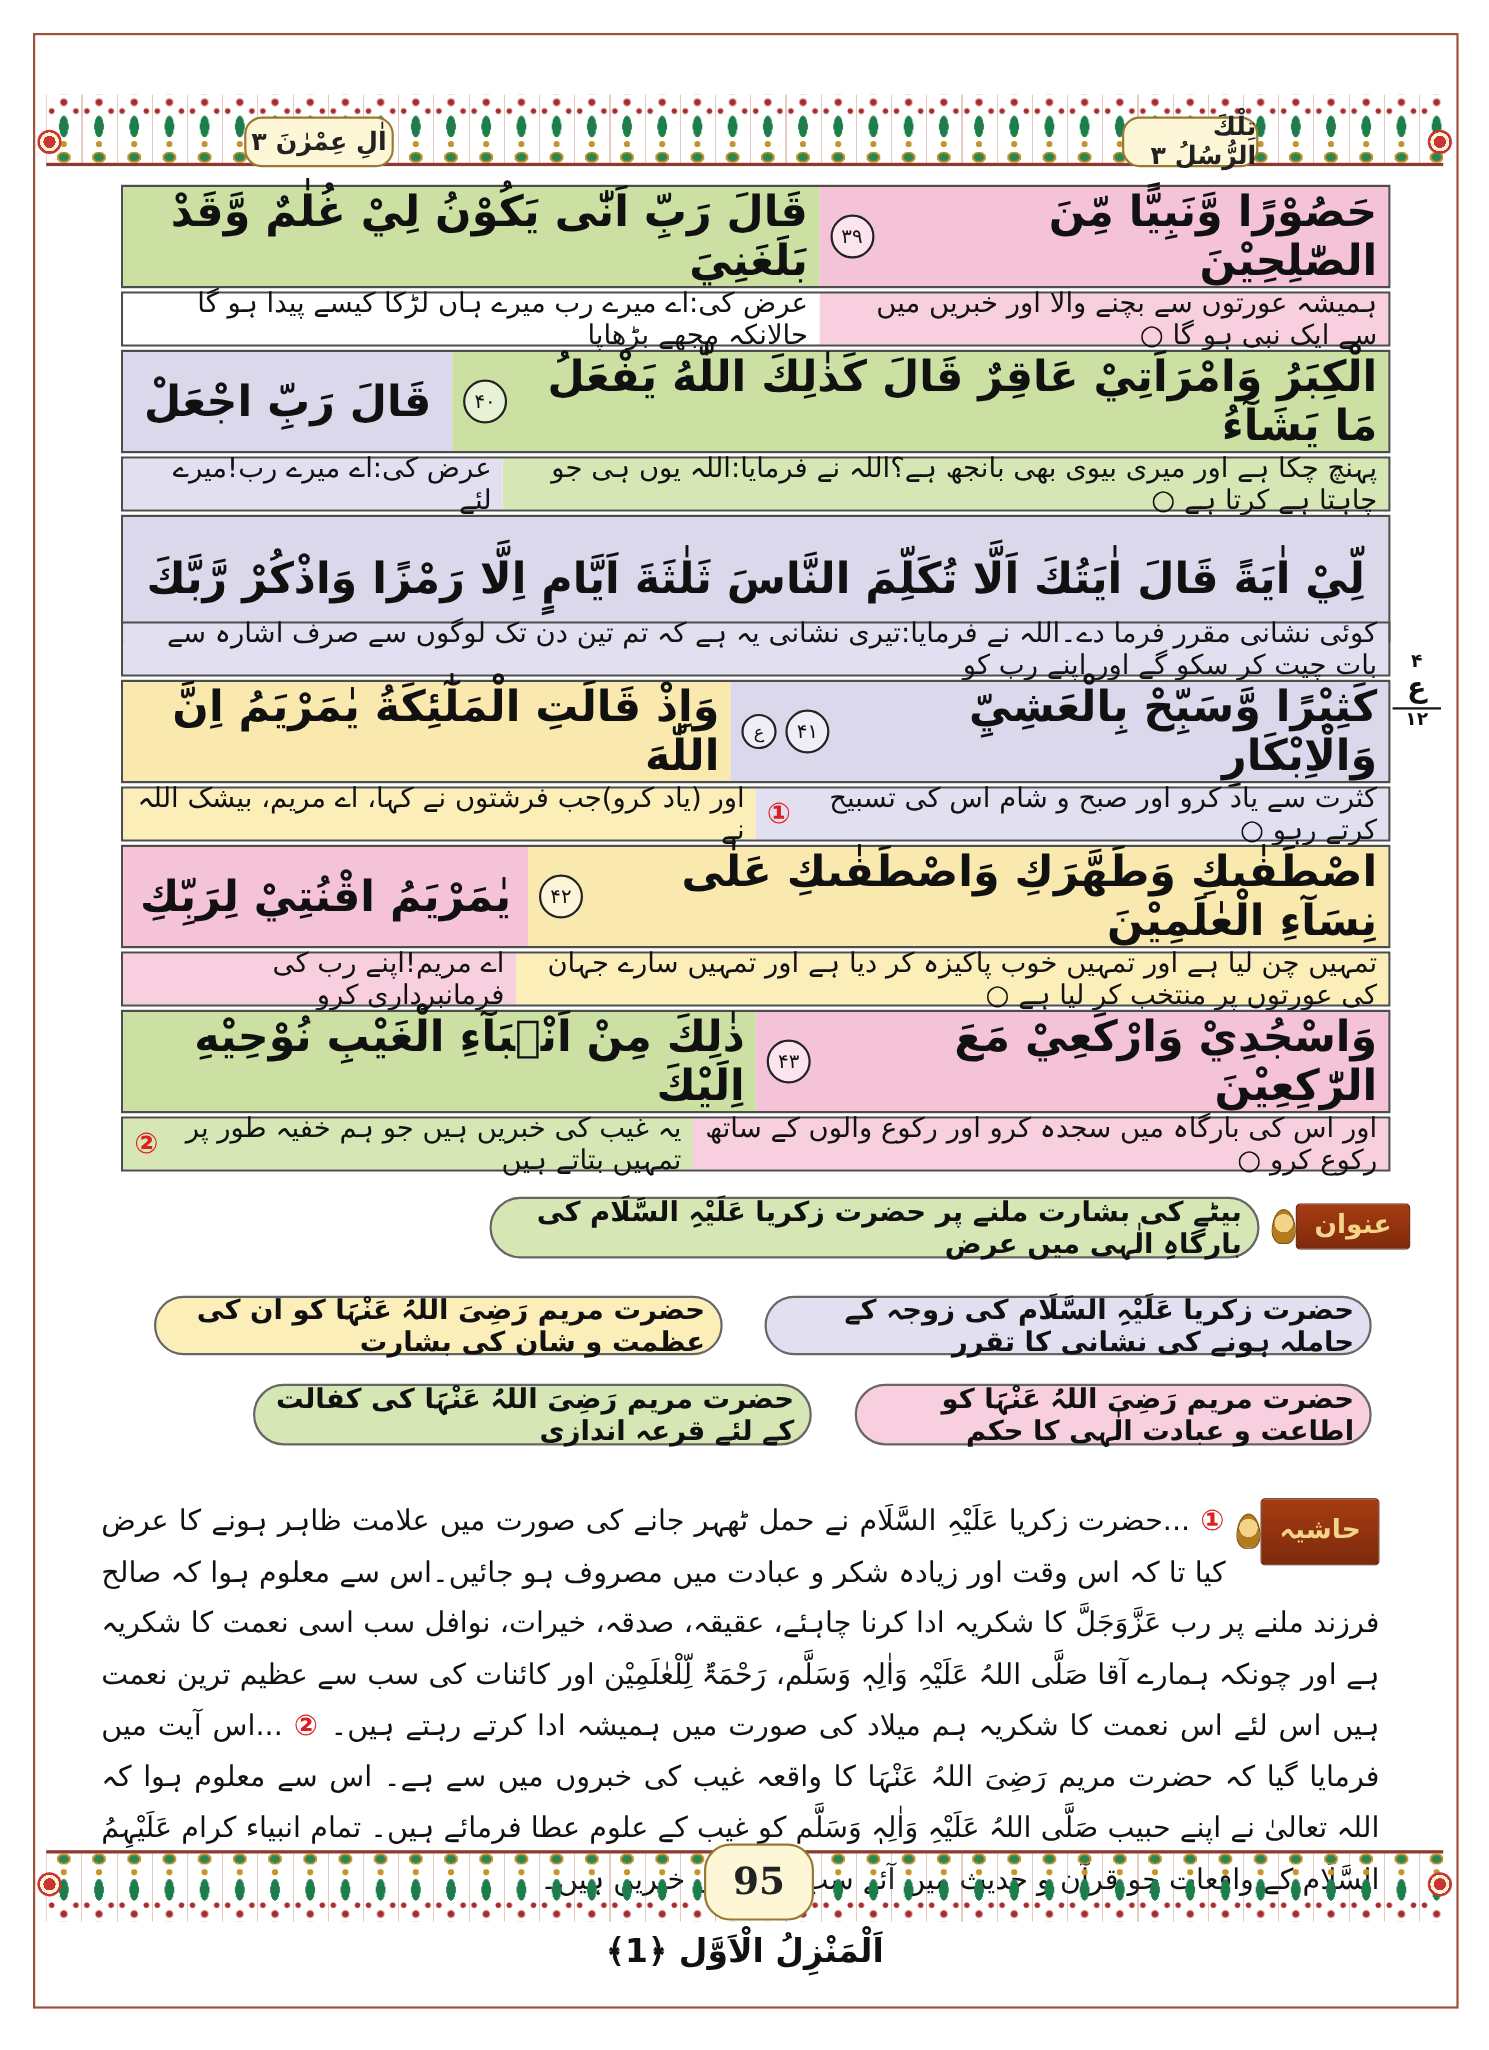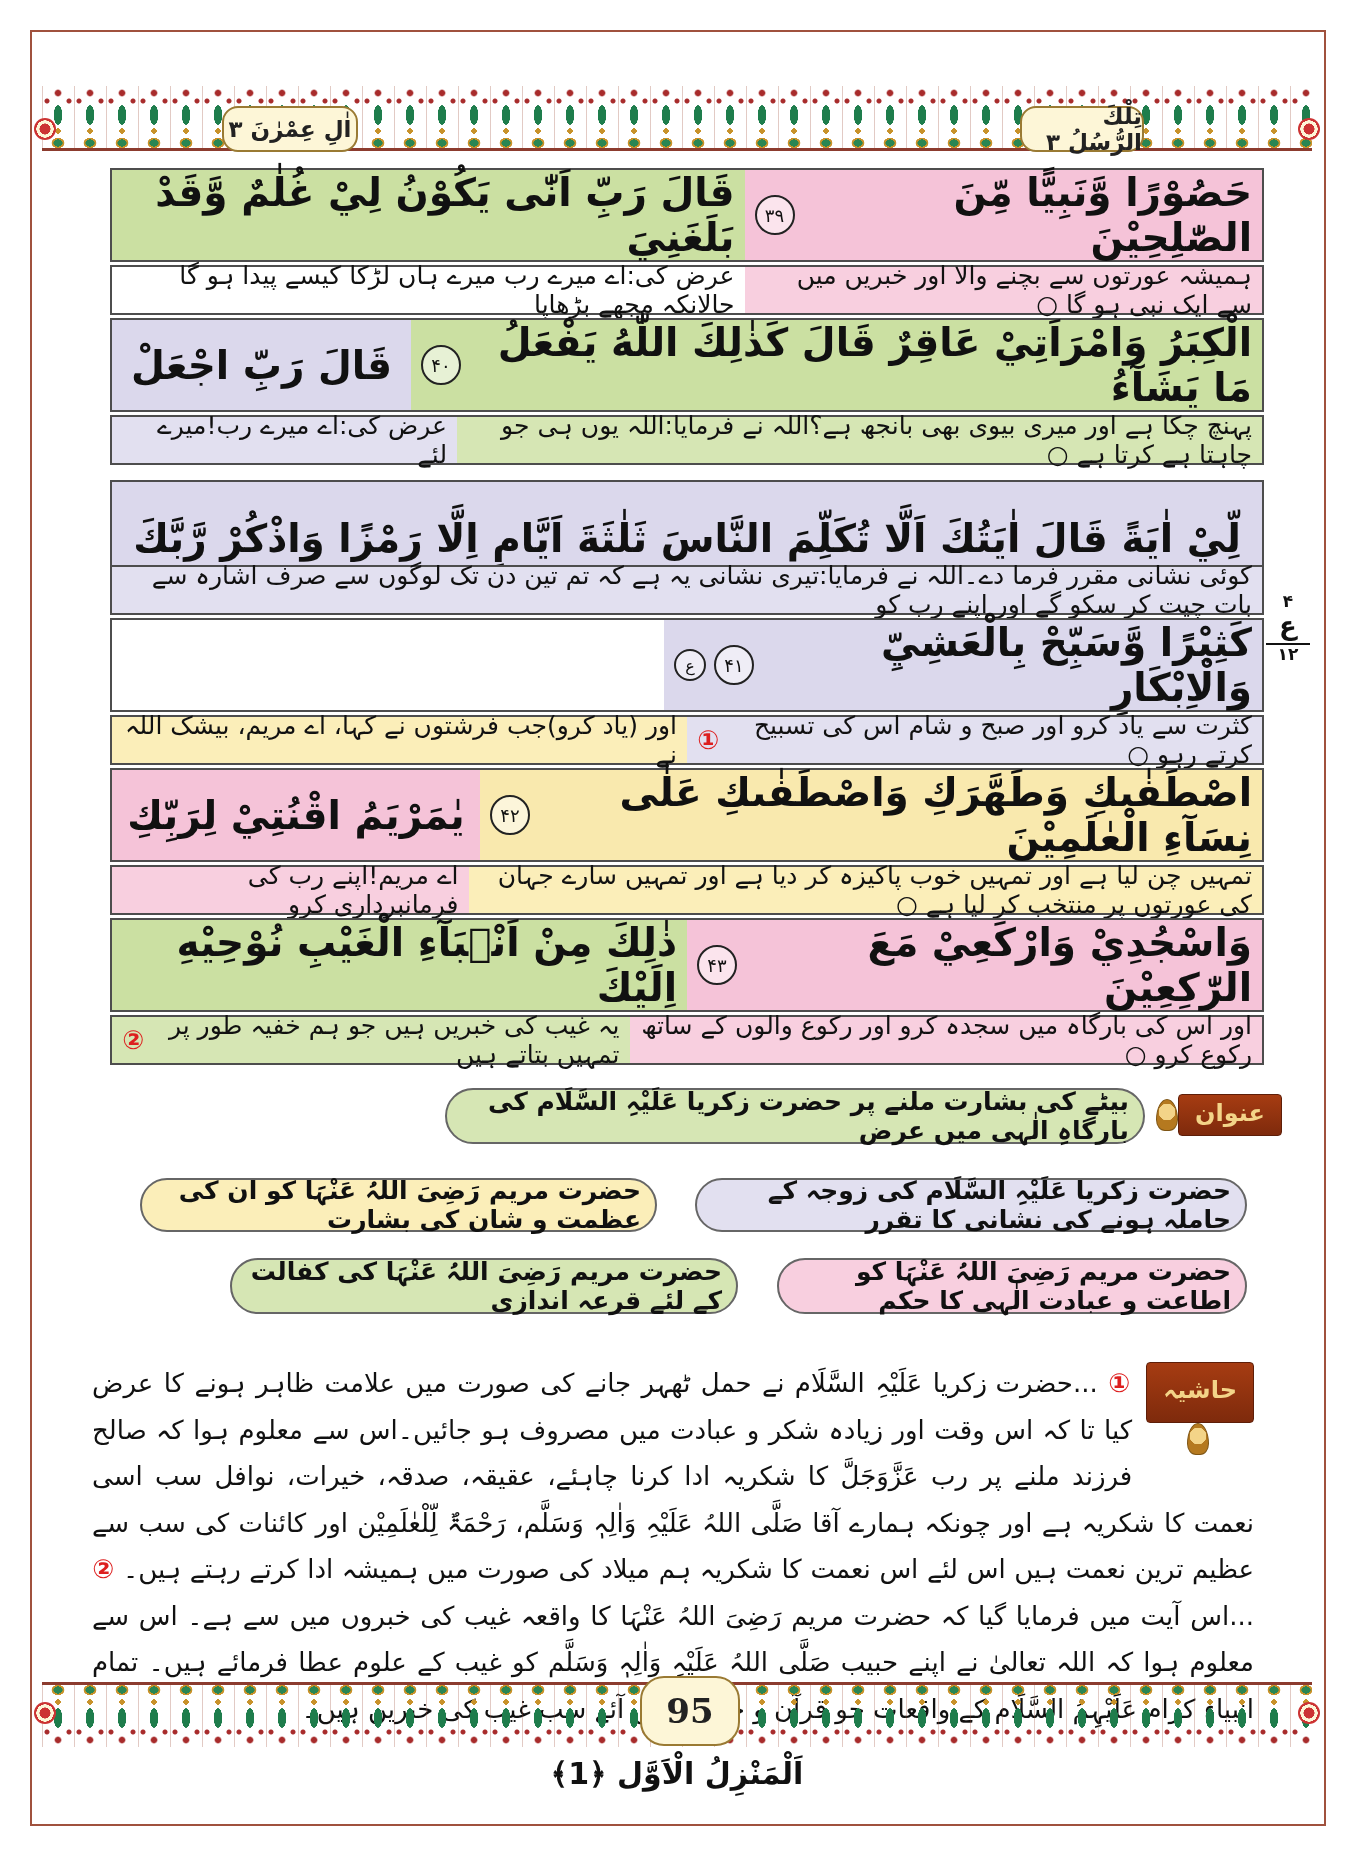--- a/index.html
+++ b/index.html
@@ -40,21 +40,21 @@
         font-size:18px;font-weight:normal;background:rgba(255,255,255,.55);}
   .vnum.small{width:28px;height:28px;font-size:16px;}
   .fn-ref{color:#dd1f1f;font-weight:bold;font-size:26px;line-height:1;}
   
   .ruku{position:absolute;right:44px;width:44px;text-align:center;color:#111;line-height:1.15;}
   .ruku .n{font-size:17px;font-weight:bold;display:block;}
   .ruku .ain{font-size:26px;font-weight:bold;display:block;border-bottom:2px solid #111;padding-bottom:2px;}
   
   .hbox{position:absolute;border:2px solid #666;border-radius:28px;display:flex;align-items:center;
         justify-content:center;font-size:25px;font-weight:bold;color:#111;padding:0 14px;box-sizing:border-box;}
-  .tag{position:absolute;display:flex;align-items:center;flex-direction:column;}
+  .tag{position:absolute;display:flex;align-items:center;}
   .tag .label{background:linear-gradient(#a63c12,#7e2a0c);color:#f3d488;font-size:24px;font-weight:bold;
        padding:4px 16px 8px;border-radius:4px;border:1px solid #5e1e08;}
   .dome{width:20px;height:30px;margin-left:-4px;
         background:radial-gradient(circle at 50% 40%,#f3d488 0 40%,#b5791f 41% 100%);
         border:1px solid #7e5514;border-radius:50% 50% 40% 40%/65% 65% 35% 35%;}
   
   .footnote{position:absolute;left:92px;width:1162px;direction:rtl;text-align:justify;
         font-size:26px;line-height:46.5px;color:#111;}
   .fn-tagfloat{float:right;margin:2px 0 4px 14px;}
   
@@ -108,21 +108,21 @@
 
   <div class="band urdu" style="top:415px;height:50px;">
     <div class="seg bg-green2" style="width:70%;">
       <span>پہنچ چکا ہے اور میری بیوی بھی بانجھ ہے؟اللہ نے فرمایا:اللہ یوں ہی جو چاہتا ہے کرتا ہے ○</span>
     </div>
     <div class="seg bg-lav2" style="width:30%;">
       <span>عرض کی:اے میرے رب!میرے لئے</span>
     </div>
   </div>
 
-  <div class="band arabic" style="top:480px;height:116px;">
+  <div class="band arabic" style="top:468px;height:116px;">
     <div class="seg bg-lav" style="width:100%;">
       <span>لِّيْ اٰيَةً قَالَ اٰيَتُكَ اَلَّا تُكَلِّمَ النَّاسَ ثَلٰثَةَ اَيَّامٍ اِلَّا رَمْزًا وَاذْكُرْ رَّبَّكَ</span>
     </div>
   </div>
 
   <div class="band urdu" style="top:565px;height:50px;">
     <div class="seg bg-lav2" style="width:100%;">
       <span>کوئی نشانی مقرر فرما دے۔اللہ نے فرمایا:تیری نشانی یہ ہے کہ تم تین دن تک لوگوں سے صرف اشارہ سے بات چیت کر سکو گے اور اپنے رب کو</span>
     </div>
   </div>
@@ -131,20 +131,23 @@
     <span class="n">۴</span>
     <span class="ain">ع</span>
     <span class="n">۱۲</span>
   </div>
 
   <div class="band arabic" style="top:618px;height:94px;">
     <div class="seg bg-lav" style="width:52%;">
       <span>كَثِيْرًا وَّسَبِّحْ بِالْعَشِيِّ وَالْاِبْكَارِ</span>
       <span class="vnum">۴۱</span>
       <span class="vnum small">ع</span>
+    </div>
+    <div class="seg bg-yellow" style="width:48%;">
+      <span>وَاِذْ قَالَتِ الْمَلٰٓئِكَةُ يٰمَرْيَمُ اِنَّ اللّٰهَ</span>
     </div>
   </div>
 
   <div class="band urdu" style="top:715px;height:50px;">
     <div class="seg bg-lav2" style="width:50%;">
       <span>کثرت سے یاد کرو اور صبح و شام اس کی تسبیح کرتے رہو ○</span>
       <span class="fn-ref">①</span>
     </div>
     <div class="seg bg-yellow2" style="width:50%;">
       <span>اور (یاد کرو)جب فرشتوں نے کہا، اے مریم، بیشک اللہ نے</span>

